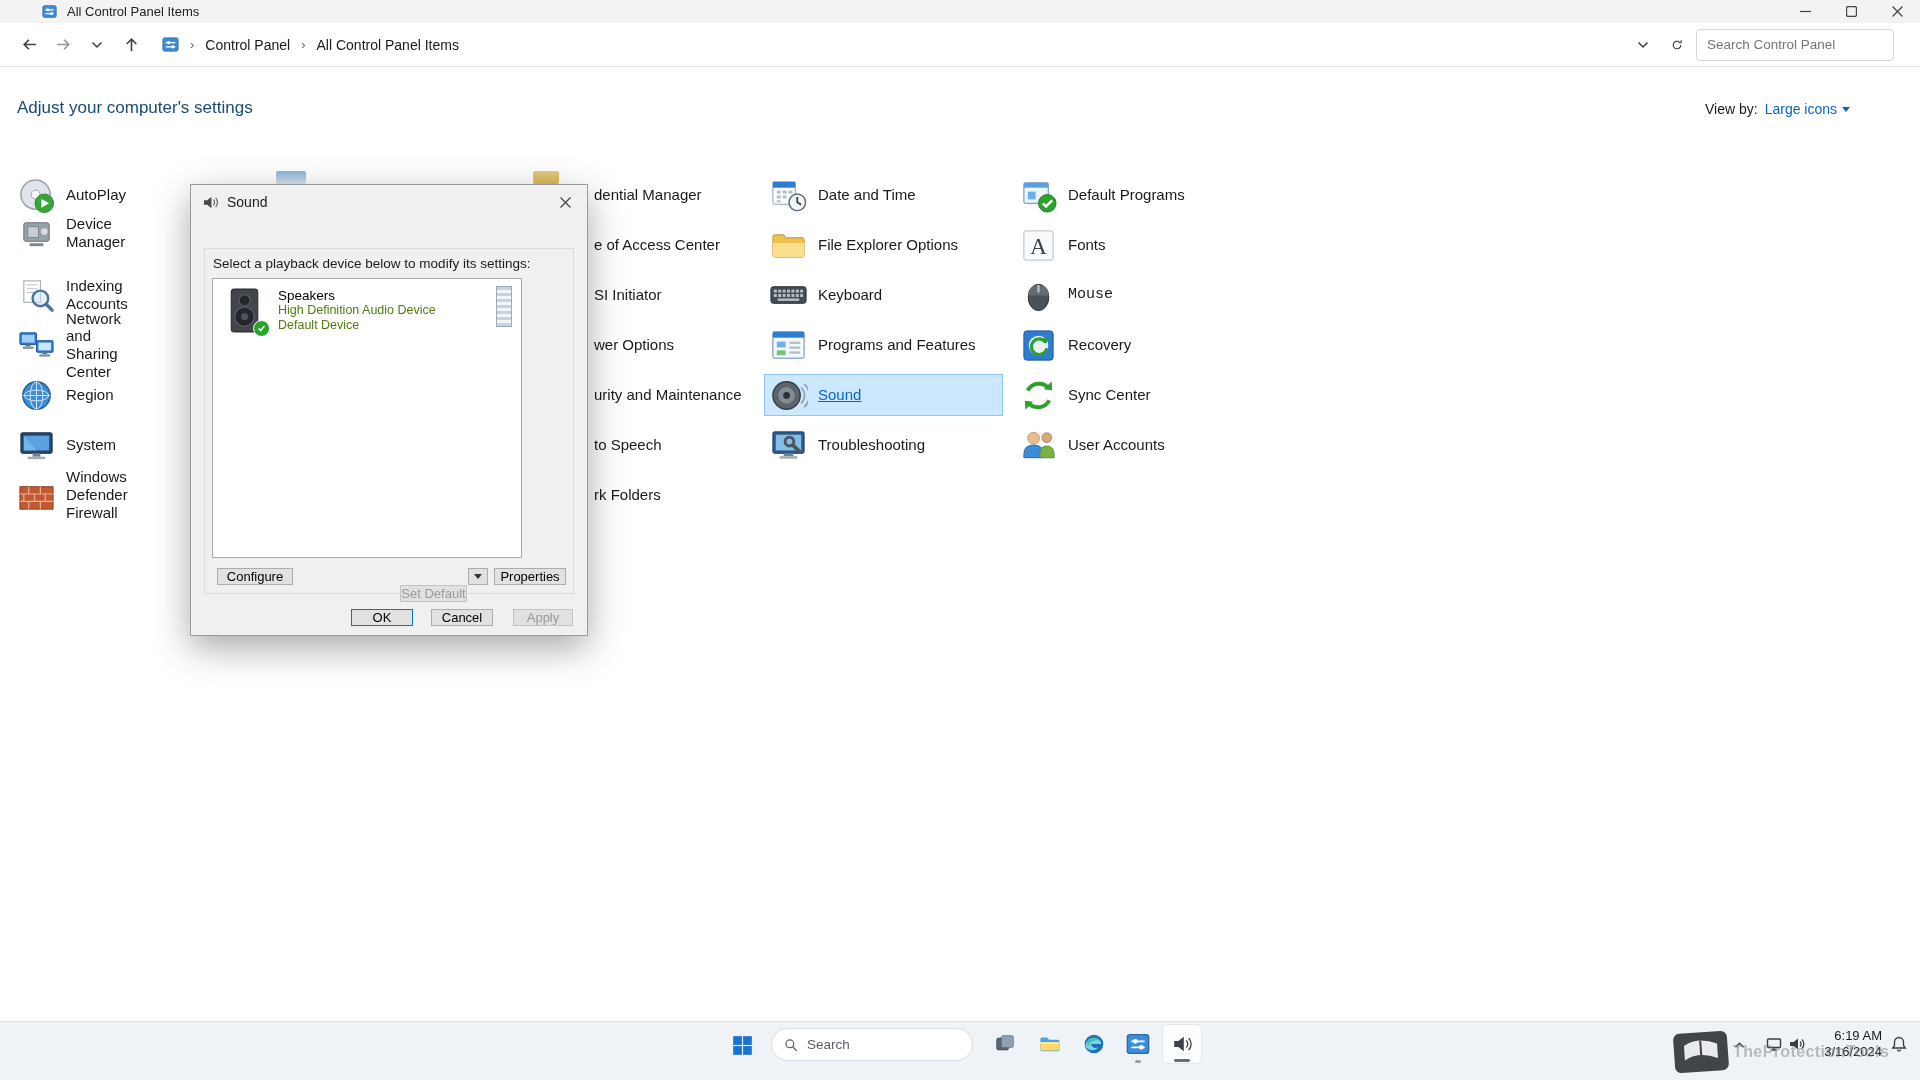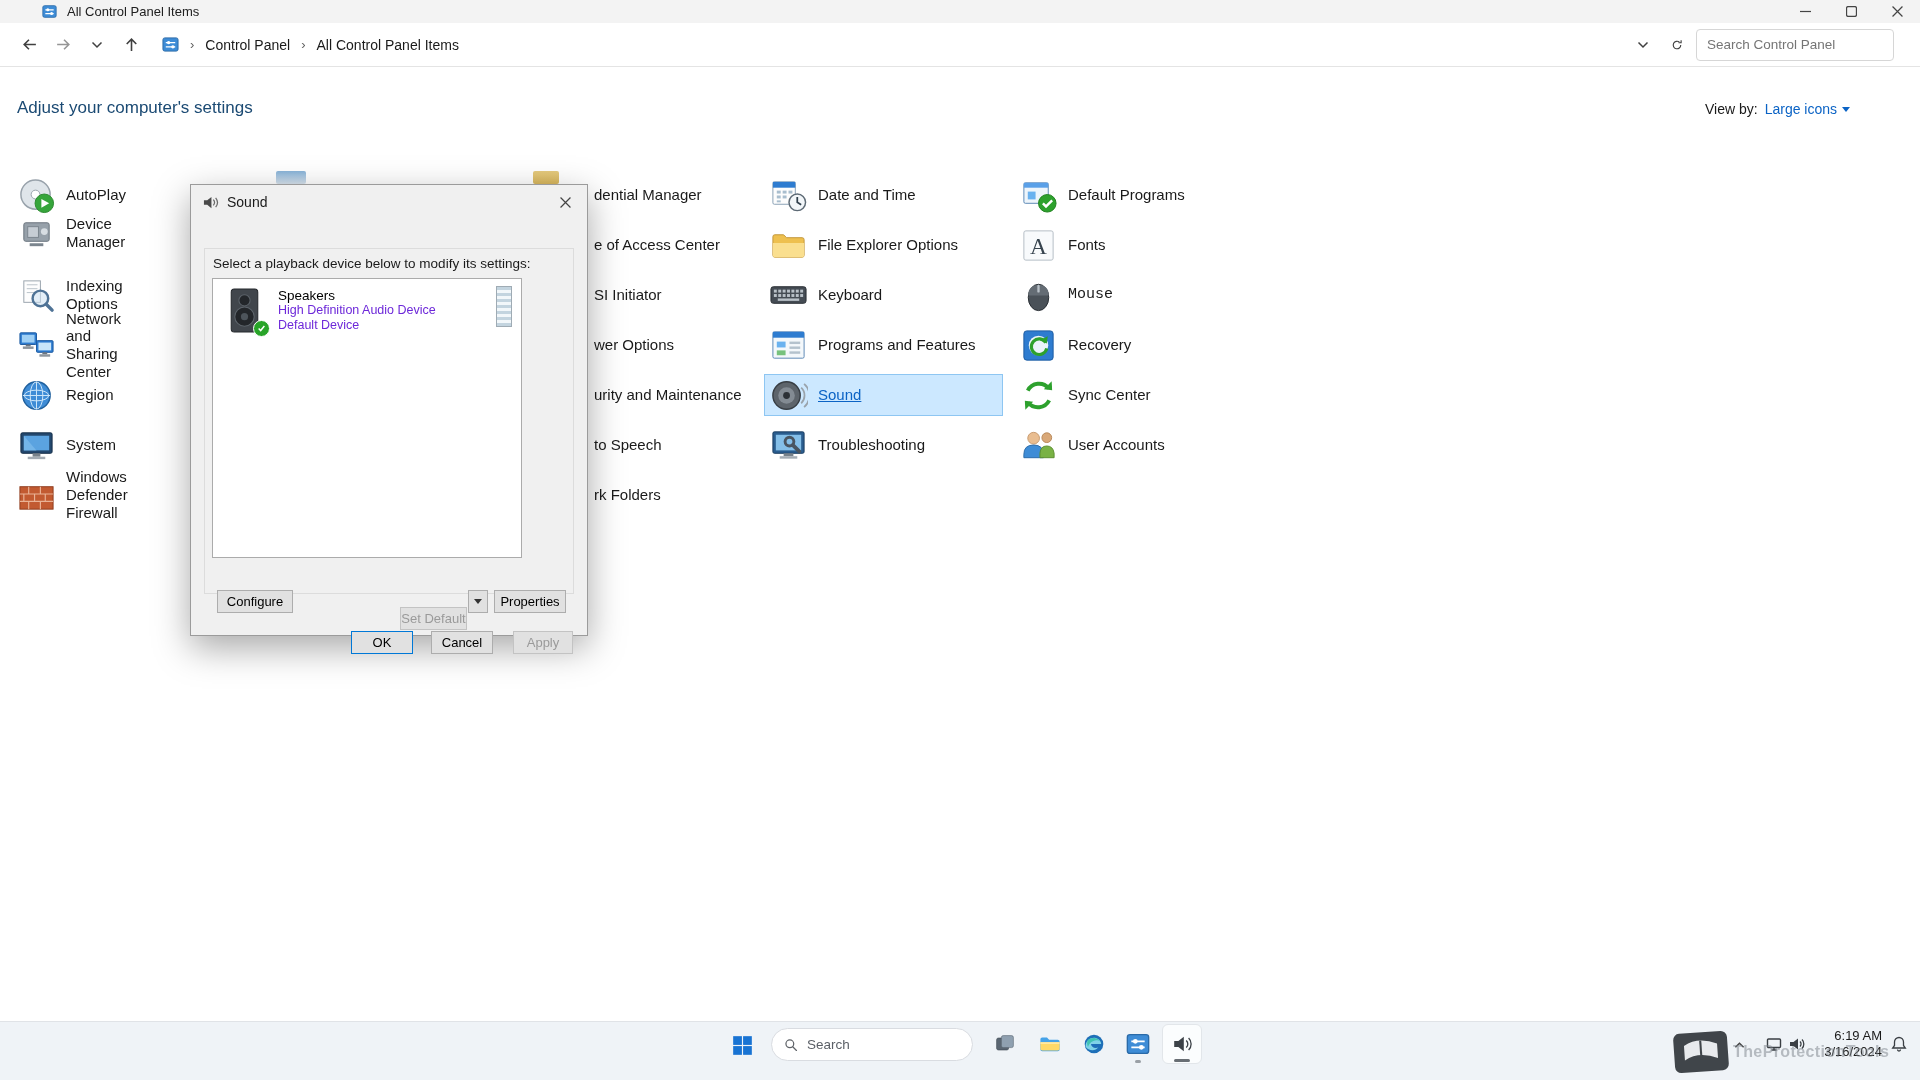--- a/index.html
+++ b/index.html
@@ -61,23 +61,23 @@
   .dlg-tab.active{background:#fdfdfd;height:25px;}
   .dlg-frame{position:absolute;left:13px;right:13px;top:63px;bottom:41px;border:1px solid #dcdcdc;}
   .dlg-instruction{position:absolute;left:22px;top:71px;font-size:13.5px;}
   .dlg-list{position:absolute;left:21px;top:93px;width:310px;height:280px;background:#fff;border:1px solid #ababab;}
   .device-row{position:absolute;left:7px;top:7px;right:7px;height:58px;}
   .device-icon{position:absolute;left:0;top:0;width:49px;height:49px;display:inline-block;}
   .device-badge{position:absolute;left:33px;top:34px;width:17px;height:17px;border-radius:50%;background:var(--selection-green,#28a428);border:1.5px solid #fff;display:flex;align-items:center;justify-content:center;}
   .device-badge span{width:9px;height:9px;display:inline-block;}
   .device-text{position:absolute;left:58px;top:2px;}
   .device-name{font-size:13.5px;color:#000;}
-  .device-desc{font-size:12.5px;color:#6d28d9;line-height:15px;}
+  .device-desc{font-size:12.5px;color:#4d7c0f;line-height:15px;}
   .device-meter{position:absolute;right:2px;top:0;width:16px;height:41px;border:1px solid #9fabb4;background:repe\ating-linear-gradient(to top,#c3d4df 0 3px,#f2f7fa 3px 6px);background:repeating-linear-gradient(to top,#c3d4df 0 3px,#f2f7fa 3px 6px);}
-  .btn{position:absolute;height:23px;background:#e1e1e1;border:1px solid #adadad;font-size:13px;color:#000;display:flex;align-items:center;justify-content:center;margin-top:22px;}
+  .btn{position:absolute;height:17px;background:#e1e1e1;border:1px solid #adadad;font-size:13px;color:#000;display:flex;align-items:center;justify-content:center;}
   .btn.disabled{color:#9a9a9a;border-color:#c3c3c3;}
   .btn.default{border-color:#0078d7;}
   .caret-dark{width:0;height:0;border-left:4px solid transparent;border-right:4px solid transparent;border-top:5px solid #333;display:inline-block;}
   .dlg-configure{left:26px;top:383px;width:76px;}
   .dlg-setdefault{left:209px;top:400px;width:67px;}
   .dlg-setdefault-arrow{left:277px;top:383px;width:20px;}
   .dlg-properties{left:303px;top:383px;width:72px;}
   .dlg-ok{left:160px;top:424px;width:62px;}
   .dlg-cancel{left:240px;top:424px;width:62px;}
   .dlg-apply{left:322px;top:424px;width:60px;}
@@ -245,21 +245,21 @@
       </div>
       <div class="cp-item" style="top: 100px;">
         <span class="cp-icon" data-icon="indexing-options">
           <svg viewBox="0 0 40 40">
             <rect x="7" y="5" width="17" height="22" fill="#fdfdfd" stroke="#9aa4ad"></rect>
             <path d="M10 9 h11 M10 13 h11 M10 17 h8" stroke="#b9c2ca"></path>
             <circle cx="24" cy="23" r="8" fill="rgba(205,225,243,.55)" stroke="#4f7396" stroke-width="2.5"></circle>
             <path d="M30 29 L36 35" stroke="#4f7396" stroke-width="3.5" stroke-linecap="round"></path>
           </svg>
         </span>
-        <span class="cp-label">Indexing Options</span>
+        <span class="cp-label">Indexing Accounts</span>
       </div>
       <div class="cp-item" style="top: 150px;">
         <span class="cp-icon" data-icon="network-sharing-center">
           <svg viewBox="0 0 40 40">
             <rect x="3" y="7" width="17" height="12" rx="1" fill="#2e7cd0" stroke="#1c5aa0"></rect>
             <rect x="5" y="9" width="13" height="8" fill="#9fd0f5"></rect>
             <rect x="9" y="19" width="5" height="2" fill="#6d7680"></rect>
             <rect x="6" y="21" width="11" height="2.5" fill="#8d959d"></rect>
             <rect x="20" y="15" width="17" height="12" rx="1" fill="#2e7cd0" stroke="#1c5aa0"></rect>
             <rect x="22" y="17" width="13" height="8" fill="#c9e6fa"></rect>

